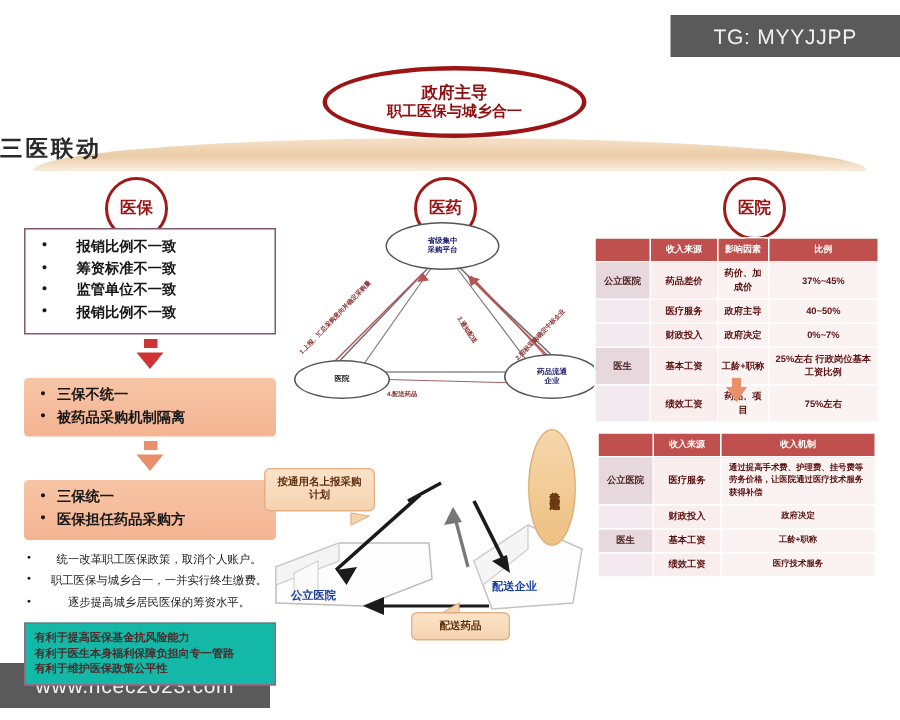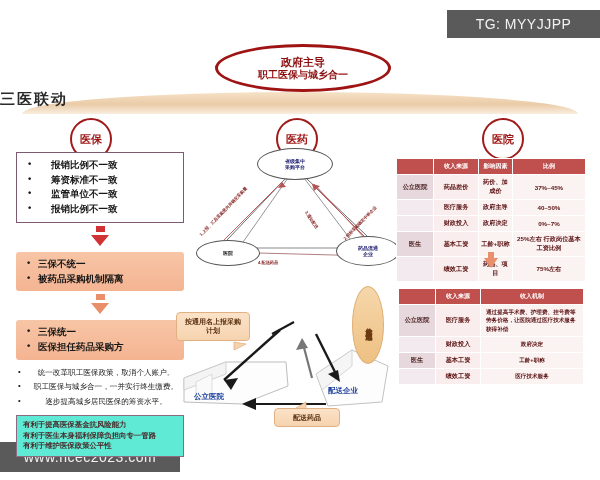--- a/index.html
+++ b/index.html
@@ -80,21 +80,21 @@
   .arrow-red .arrow-stem{background:#cf3333;}
   .arrow-red .arrow-down{border-top-color:#cf3333;}
 
   #lc-notes{margin-top:7px;}
   #lc-notes li{
     font-size:7.6px;font-weight:normal;line-height:1.5;white-space:nowrap;
     position:relative;padding-left:12px;color:#1a1a1a;margin-bottom:3px;text-align:center;
   }
   #lc-notes li:before{content:"•";position:absolute;left:2px;top:-1px;}
   #lc-concl{
-    margin-top:8px;border:1.3px solid #8d6a82;padding:4px 6px;background:#5eead4;
+    margin-top:8px;border:1.3px solid #8d6a82;padding:4px 6px;background:#14b8a6;
   }
   #lc-concl div{font-size:7.4px;line-height:1.45;color:#4a2a2a;font-weight:bold;white-space:nowrap;}
 
   
   #tri{position:absolute;left:196px;top:148px;width:202px;height:130px;}
   #tri svg{position:absolute;left:0;top:0;}
   .node{
     position:absolute;border:1.1px solid #555;border-radius:50%;
     background:#fff;display:flex;flex-direction:column;
     align-items:center;justify-content:center;

